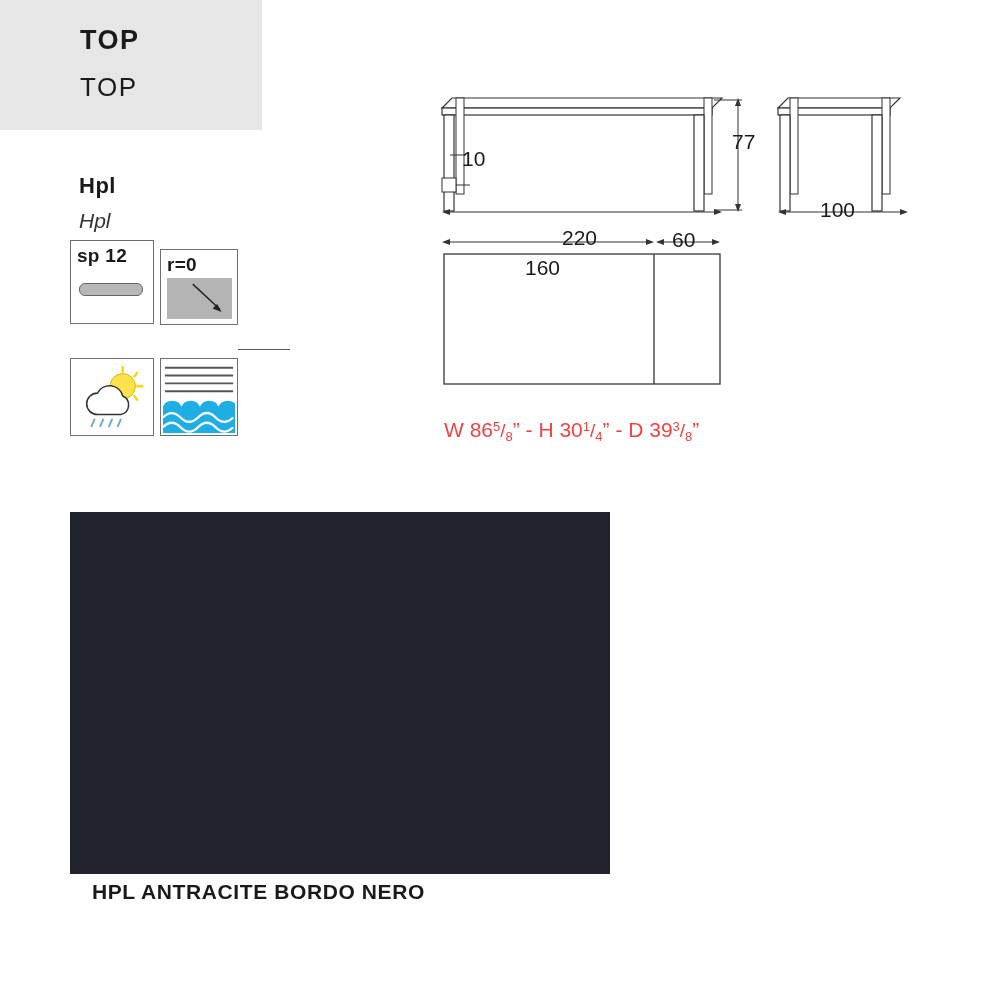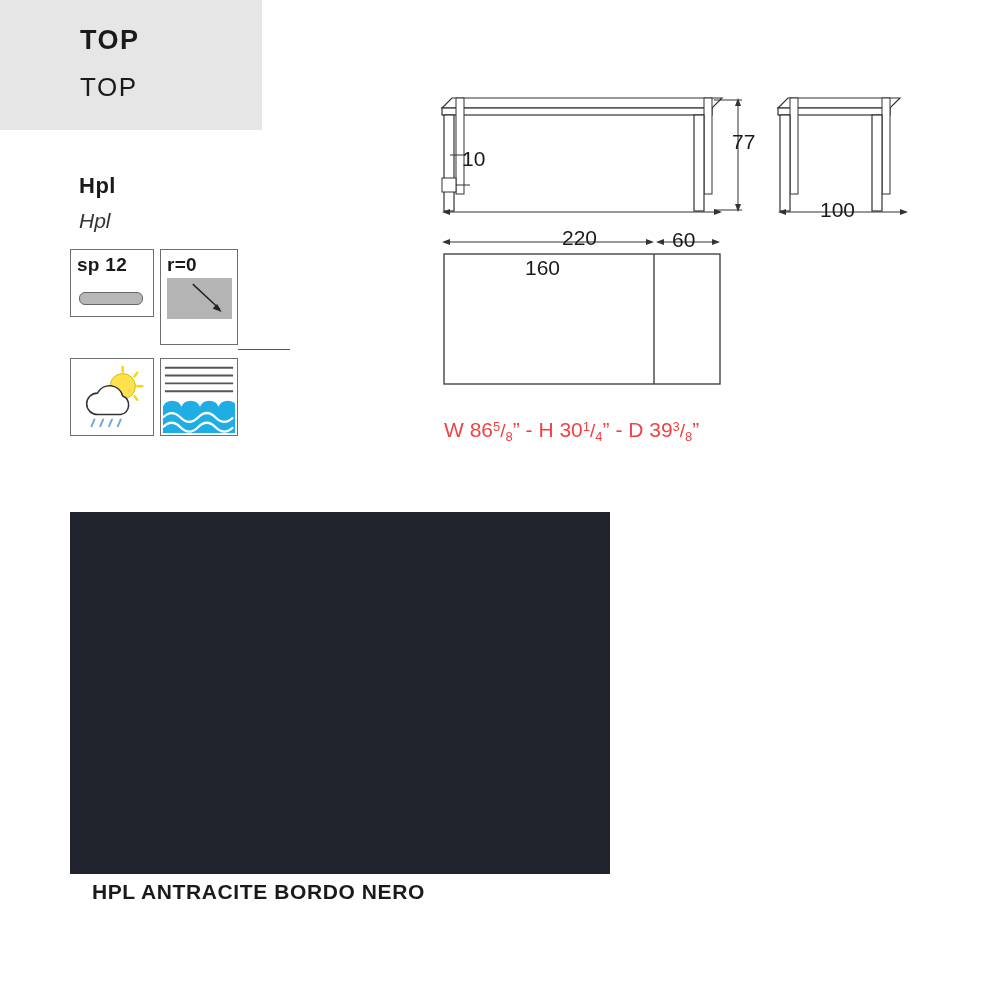--- a/index.html
+++ b/index.html
@@ -64,29 +64,29 @@
 
   
   .spec-box {
     position: absolute;
     border: 1px solid #6f6f6f;
     box-sizing: border-box;
     background: #fff;
   }
   #spec-sp {
     left: 70px;
-    top: 249px;
+    top: 240px;
     width: 84px;
-    height: 68px;
+    height: 84px;
   }
   #spec-r {
     left: 160px;
     top: 249px;
     width: 78px;
-    height: 96px;
+    height: 76px;
   }
   .spec-label {
     position: absolute;
     left: 6px;
     top: 4px;
     font-size: 19px;
     font-weight: bold;
     letter-spacing: 0.3px;
   }
   .sp-bar {

